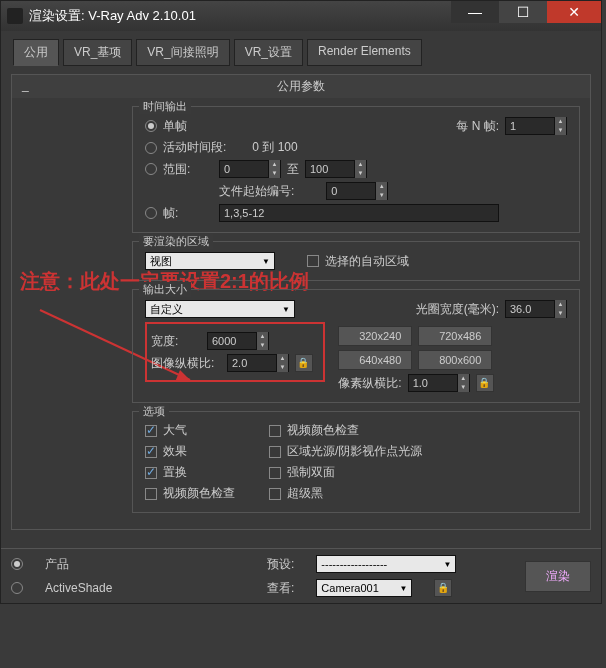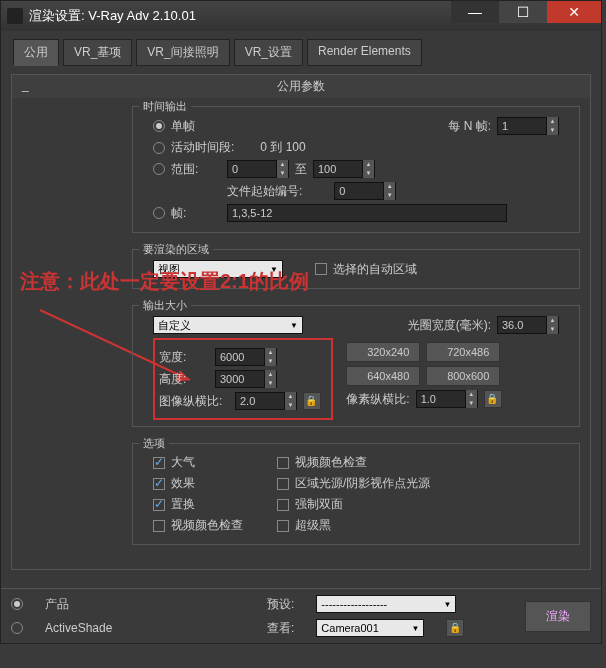--- a/index.html
+++ b/index.html
@@ -19,21 +19,21 @@
 .tab { padding: 4px 10px; background: #444; border: 1px solid #222; cursor: pointer; }
 .tab.active { background: #555; border-bottom-color: #555; }
 
 .content { padding: 8px 10px; }
 
 .groupbox { border: 1px solid #555; margin-bottom: 10px; }
 .groupbox-title { background: #3f3f3f; padding: 3px 8px; font-size: 12px; text-align: center; position: relative; }
 .groupbox-title .dash { position: absolute; left: 10px; }
 .groupbox-body { padding: 8px 10px; }
 
-.section { border: 1px solid #555; margin-bottom: 16px; padding: 6px 20px; position: relative; }
+.section { border: 1px solid #555; margin-bottom: 8px; padding: 6px 12px; position: relative; }
 .section-label { position: absolute; top: -8px; left: 6px; background: #3a3a3a; padding: 0 4px; font-size: 11px; }
 
 .row { display: flex; align-items: center; margin: 4px 0; gap: 6px; }
 .radio { width: 12px; height: 12px; border-radius: 50%; border: 1px solid #888; display: inline-block; position: relative; cursor: pointer; }
 .radio.checked::after { content: ''; width: 6px; height: 6px; background: #ccc; border-radius: 50%; position: absolute; top: 2px; left: 2px; }
 .checkbox { width: 12px; height: 12px; border: 1px solid #888; display: inline-block; position: relative; cursor: pointer; }
 .checkbox.checked::after { content: '✓'; position: absolute; top: -3px; left: 0; font-size: 12px; color: #6fa8dc; }
 
 .spinner { display: flex; align-items: center; background: #2a2a2a; border: 1px solid #111; height: 18px; }
 .spinner input { background: transparent; border: none; color: #ccc; width: 48px; padding: 0 4px; font-size: 11px; outline: none; }
@@ -184,30 +184,20 @@
                   <div class="spbtn">▼</div>
                 </div>
             </div>
           </div>
 
           <div class="redbox" style="width:180px; display:inline-block; vertical-align:top;">
             <div class="row">
               <label style="width:50px;">宽度:</label>
               <div class="spinner">
                 <input value="6000" style="">
-                <div class="spbtns">
-                    <div class="spbtn">▲</div>
-                    <div class="spbtn">▼</div>
-                  </div>
-              </div>
-            </div>
-            <div class="row">
-              <label style="width:50px;">高度:</label>
-              <div class="spinner">
-                <input value="3000" style="">
                 <div class="spbtns">
                     <div class="spbtn">▲</div>
                     <div class="spbtn">▼</div>
                   </div>
               </div>
             </div>
             <div class="row">
               <label style="width:70px;">图像纵横比:</label>
               <div class="spinner">
                 <input value="2.0" style="">
@@ -283,21 +273,21 @@
         <label style="margin-left:120px;">预设:</label>
         <div class="dropdown" style="width:140px;">
           <span>------------------</span>
             <span class="dd-arrow">▼</span>
         </div>
       </div>
       <div class="footer-row">
         <span class="radio"></span>
         <label style="width:80px;">ActiveShade</label>
         <label style="margin-left:120px;">查看:</label>
-        <div class="dropdown" style="width:108px;">
+        <div class="dropdown" style="width:96px;">
           <span>Camera001</span>
             <span class="dd-arrow">▼</span>
         </div>
         <div class="lockbtn">🔒</div>
       </div>
     </div>
     <div class="render-btn">渲染</div>
   </div>
 
 </div>

